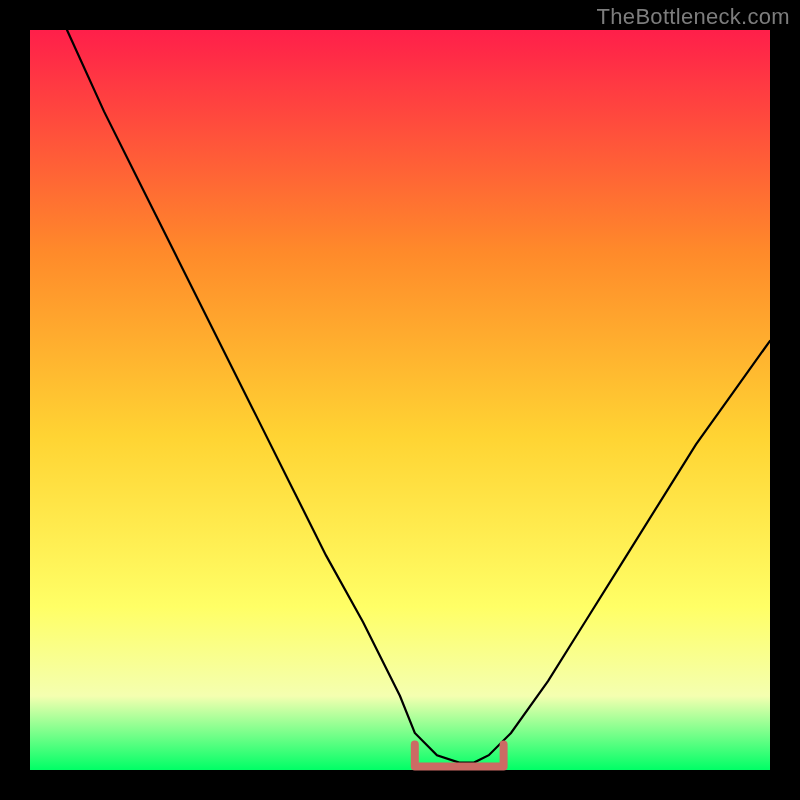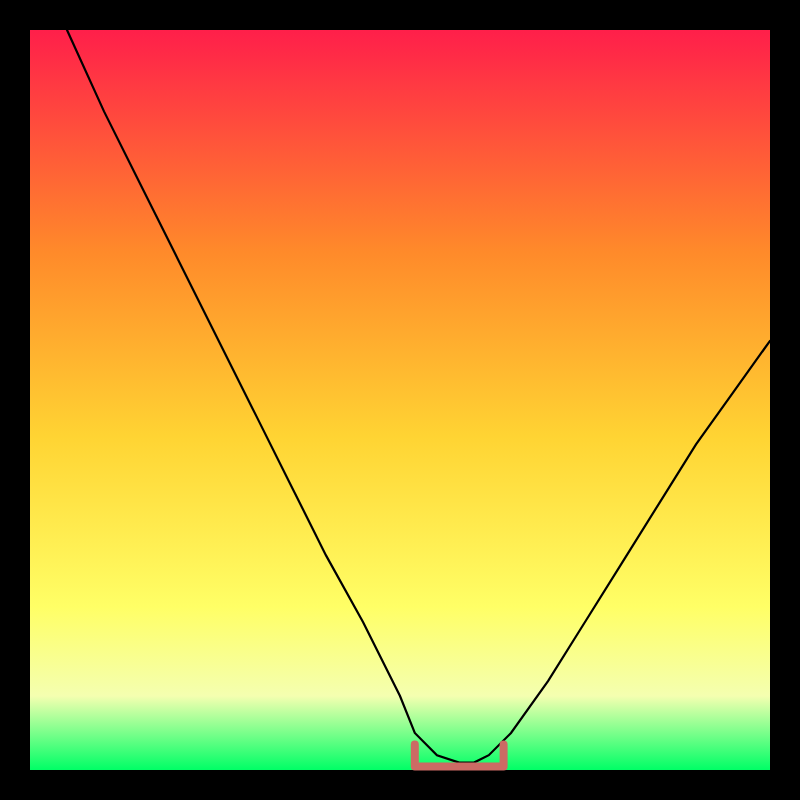--- a/index.html
+++ b/index.html
@@ -31,20 +31,21 @@
     position: absolute;
     top: 0;
     left: 0;
   }
 </style>
 </head>
 <body>
 
 <div class="frame">
 
+  <div class="watermark">TheBottleneck.com</div>
 
   <svg class="plot" width="800" height="800" viewBox="0 0 800 800">
     <defs>
       <linearGradient id="bg-grad" x1="0" y1="0" x2="0" y2="1">
         <stop id="g0" offset="0%" stop-color="#ff1f4a"></stop>
         <stop id="g1" offset="30%" stop-color="#ff8a2a"></stop>
         <stop id="g2" offset="55%" stop-color="#ffd433"></stop>
         <stop id="g3" offset="78%" stop-color="#ffff66"></stop>
         <stop id="g4" offset="90%" stop-color="#f4ffb0"></stop>
         <stop id="g5" offset="100%" stop-color="#00ff66"></stop>

